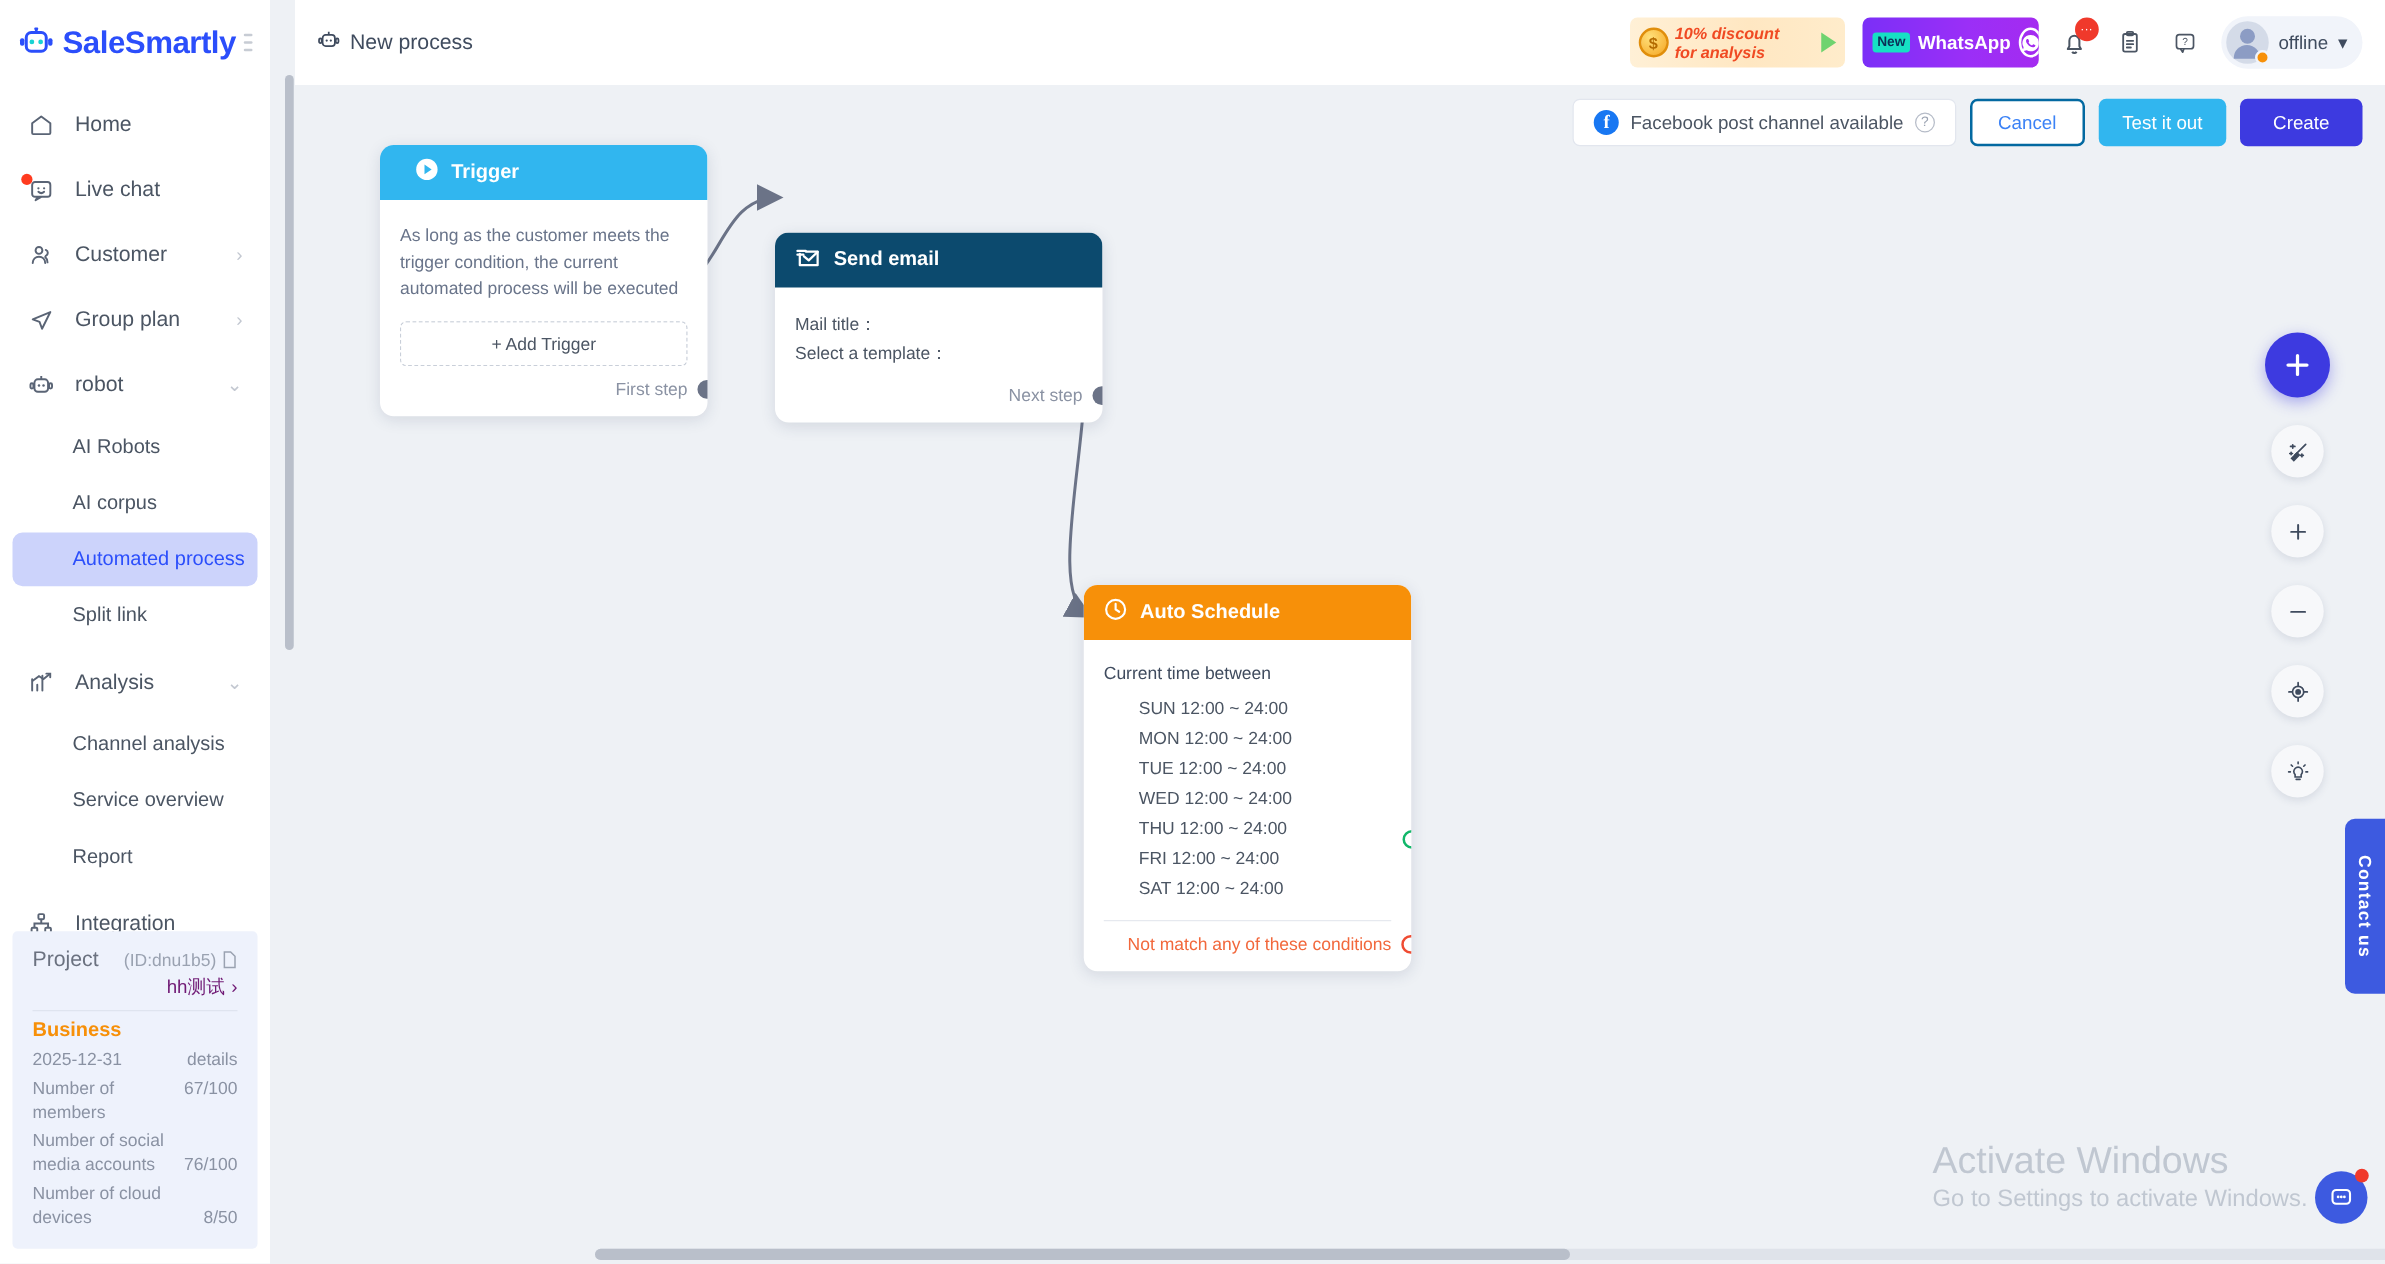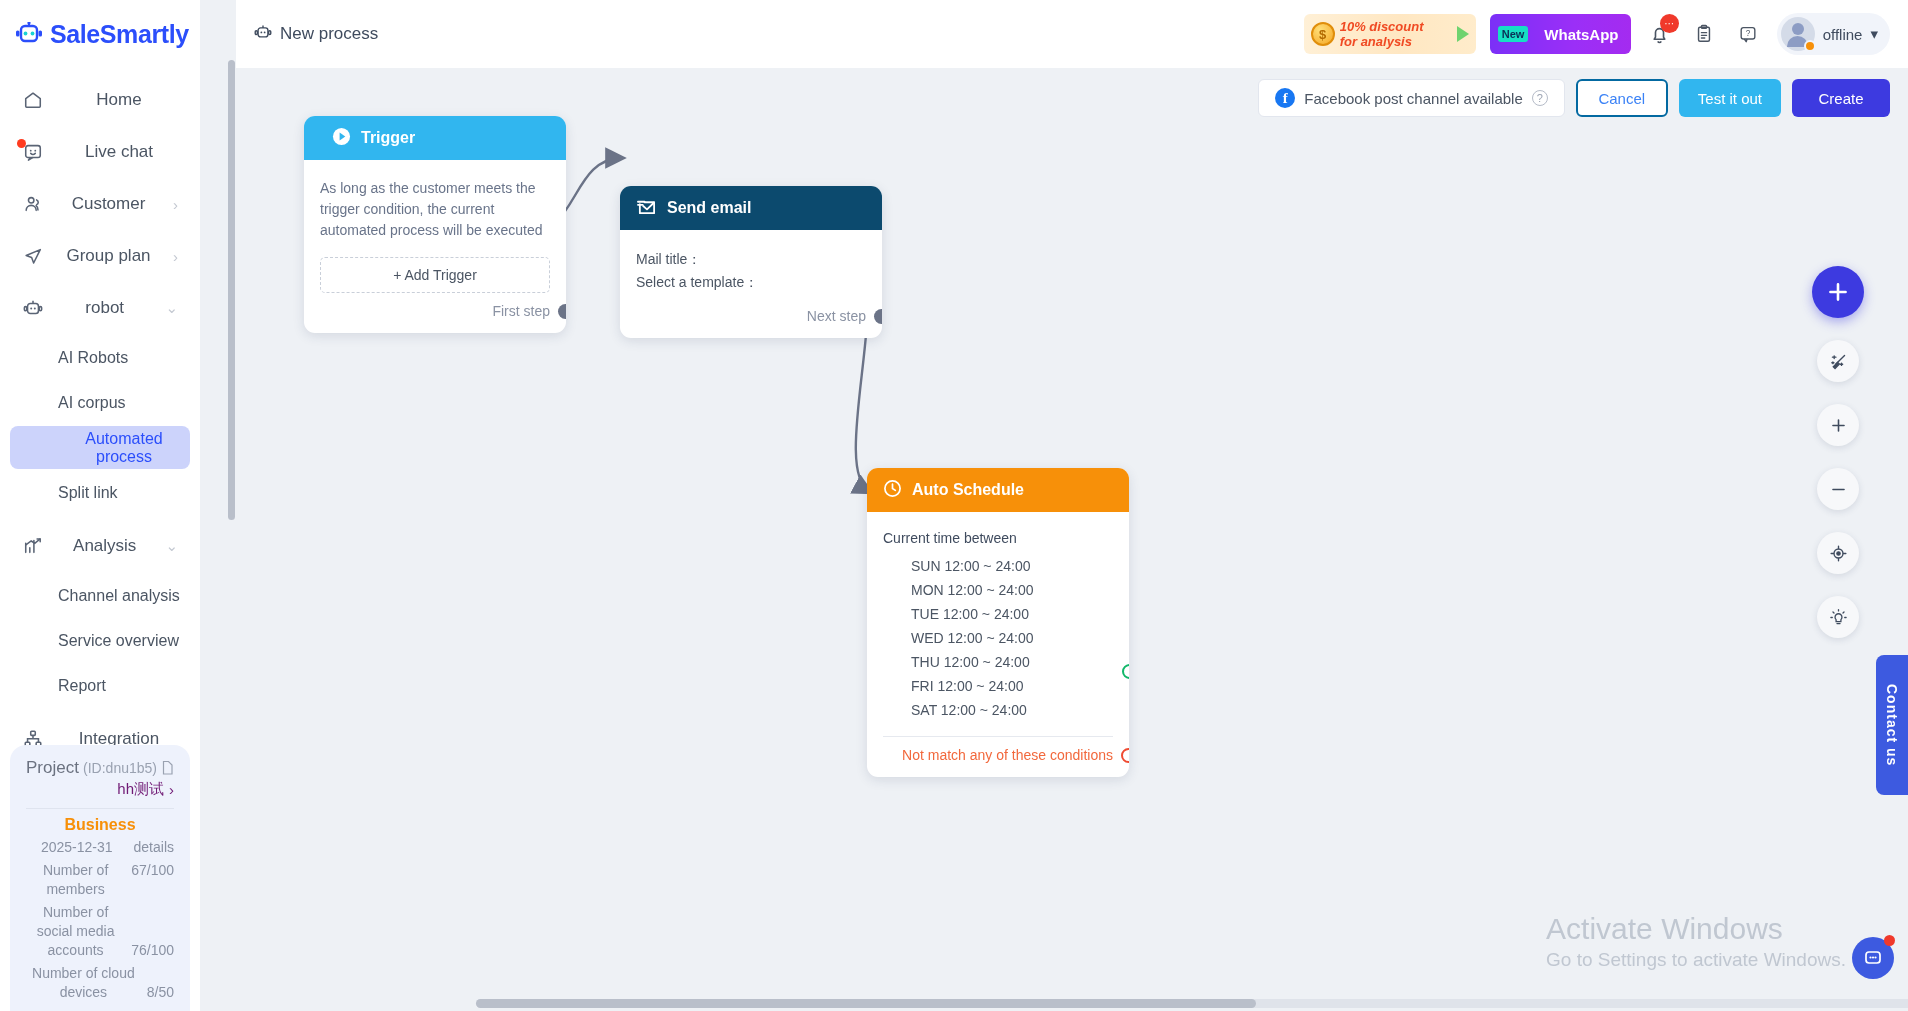--- a/index.html
+++ b/index.html
@@ -6,22 +6,22 @@
   html, body {
     width: 1908px; height: 1011px;
     font-family: "Liberation Sans", sans-serif;
     overflow: hidden;
     background: #eef1f5;
   }
   #app { position: relative; width: 1908px; height: 1011px; }
 
   
   #sidebar {
-    position: absolute; left: 0; top: 0; width: 200px; height: 1011px;
-    background: #ffffff; z-index: 20; text-align: center;
+    position: absolute; left: 0; top: 0; width: 216px; height: 1011px;
+    background: #ffffff; z-index: 20;
   }
   #brand { height: 68px; display: flex; align-items: center; padding: 0 14px; gap: 6px; }
   .logo-bot { width: 30px; height: 24px; position: relative; flex: 0 0 auto; }
   .logo-bot svg { display:block; }
   .brand-text {
     font-size: 25px; font-weight: bold; color: #2b4efb; letter-spacing: -0.4px;
   }
   .hamburger { margin-left: auto; width: 22px; display: flex; flex-direction: column; gap: 4px; cursor: pointer; }
   .hamburger span { display: block; height: 2px; background: #c7ccd4; border-radius: 1px; }
 
@@ -41,21 +41,21 @@
   .sub-item {
     display: flex; align-items: center; height: 43px;
     margin: 2px 10px; padding-left: 48px; border-radius: 8px;
     color: #4b5563; font-size: 16px; cursor: pointer;
   }
   .sub-item.active { background: #ccd3fb; color: #2b4efb; }
 
   
   #project-card {
     position: absolute; left: 10px; right: 10px; top: 745px;
-    background: #eef2fc; border-radius: 16px; padding: 13px 16px 28px;
+    background: #eef2fc; border-radius: 4px; padding: 13px 16px 16px;
   }
   .pc-row { display: flex; align-items: center; font-size: 15px; }
   .pc-title { color: #6b7280; font-size: 17px; }
   .pc-id { margin-left: auto; color: #9aa2b1; font-size: 14px; }
   .pc-copy { width: 14px; height: 16px; margin-left: 3px; color:#9aa2b1; }
   .pc-proj { justify-content: flex-end; color: #701a75; font-size: 15px; margin-top: 2px; gap:5px;}
   .pc-hr { height: 1px; background: #dfe4ef; margin: 9px 0 7px; }
   .pc-biz { color: #f79009; font-size: 16px; font-weight: bold; margin-bottom: 3px; }
   .pc-line { display:flex; font-size: 14px; color: #8a92a3; line-height: 19px; margin-top: 4px; }
   .pc-line .k { flex: 1; padding-right: 6px; }
@@ -86,21 +86,21 @@
   .coin { width: 24px; height: 24px; border-radius: 50%;
     background: radial-gradient(circle at 35% 30%, #ffe07a, #f5a623);
     border: 2px solid #e08e0b; color:#b36a00; font-weight:bold; font-size:13px;
     display:flex; align-items:center; justify-content:center; flex:0 0 auto;}
   .promo1 .txt { font-size: 13px; font-weight: bold; font-style: italic; color: #f04a23; line-height: 15px; }
   .promo1 .arrow { margin-left:auto; width:0;height:0;border-left:12px solid #6fd36f;border-top:8px solid transparent;border-bottom:8px solid transparent;}
 
   .promo2 {
     width: 141px; height: 40px; border-radius: 6px;
     background: linear-gradient(90deg,#7b2ff7 0%, #9b2ff7 60%, #a42bf0 100%);
-    display:flex; align-items:center; padding: 0 8px; gap: 16px; cursor: pointer; position:relative; overflow:hidden;
+    display:flex; align-items:center; padding: 0 8px; gap: 6px; cursor: pointer; position:relative; overflow:hidden;
   }
   .newtag { background:#16e0c4; color:#0b2f57; font-size:11px; font-weight:bold; border-radius:3px; padding:2px 4px; }
   .promo2 .txt { color:#fff; font-weight:bold; font-size:15px; }
   .wa { width:24px;height:24px;border-radius:50%;border:2px solid #fff;display:flex;align-items:center;justify-content:center;color:#fff;font-size:13px;}
 
   .icon-btn { width: 30px; height: 30px; display:flex;align-items:center;justify-content:center; color:#4b5563; cursor:pointer; position:relative;}
   .bell-badge { position:absolute; right:-4px; top:-5px; min-width:19px;height:19px;border-radius:10px;background:#f0392b;color:#fff;font-size:10px;display:flex;align-items:center;justify-content:center;padding:0 4px;}
 
   .user-chip { display:flex; align-items:center; gap:8px; background:#f1f4fa; border-radius:22px; padding:4px 12px 4px 4px; cursor:pointer; }
   .avatar { width:34px;height:34px;border-radius:50%;background:#d4dbe8; position:relative; display:flex;align-items:center;justify-content:center;}

